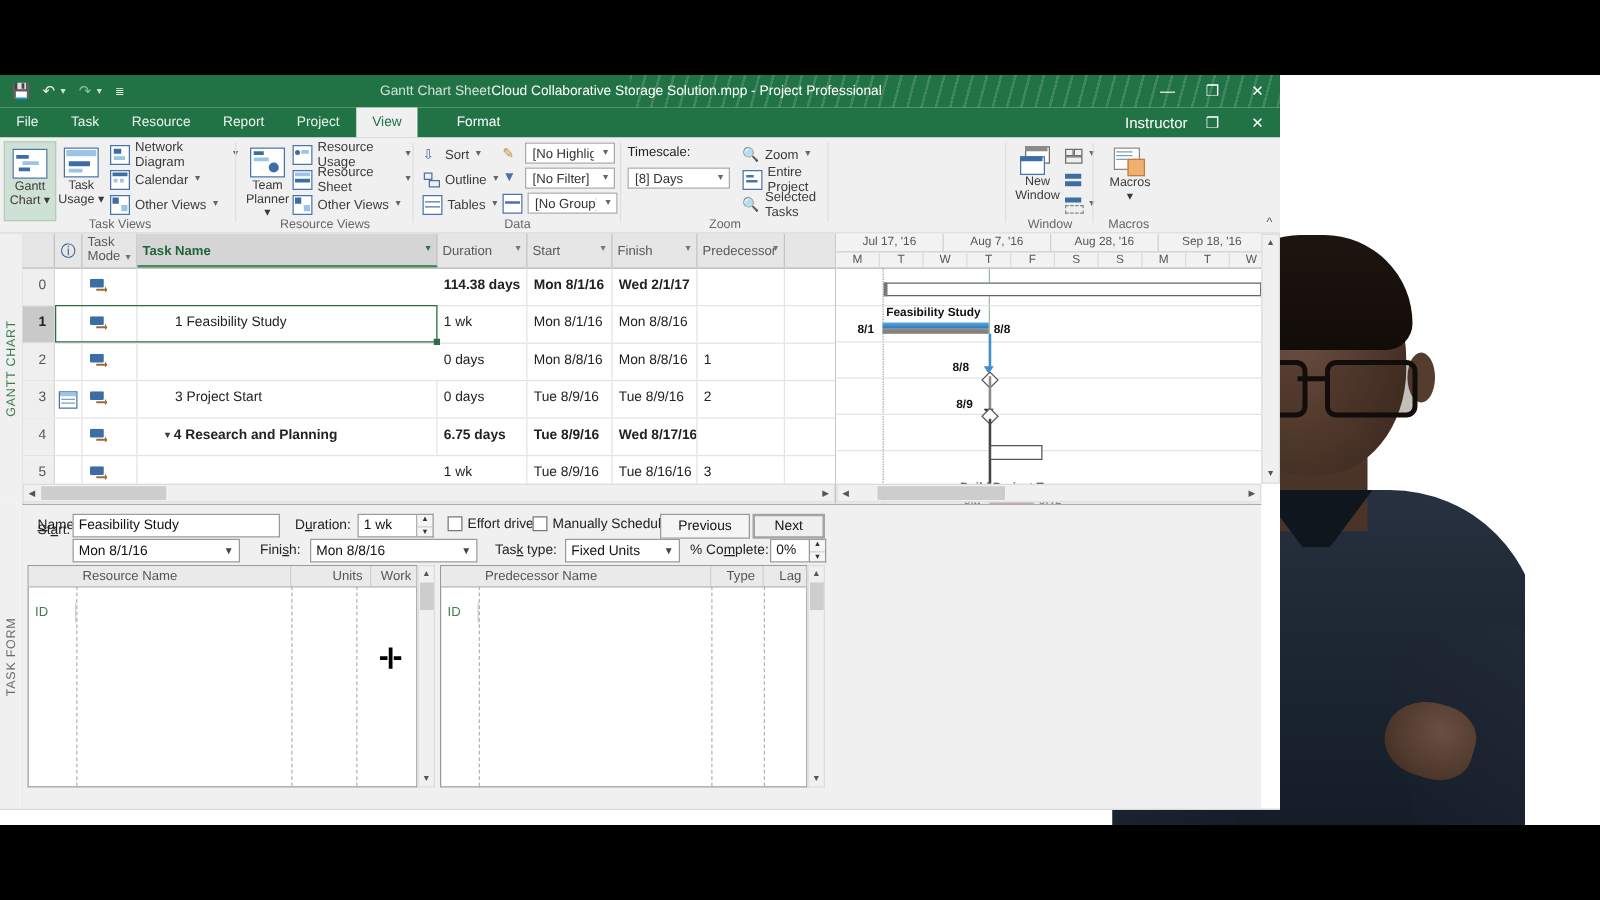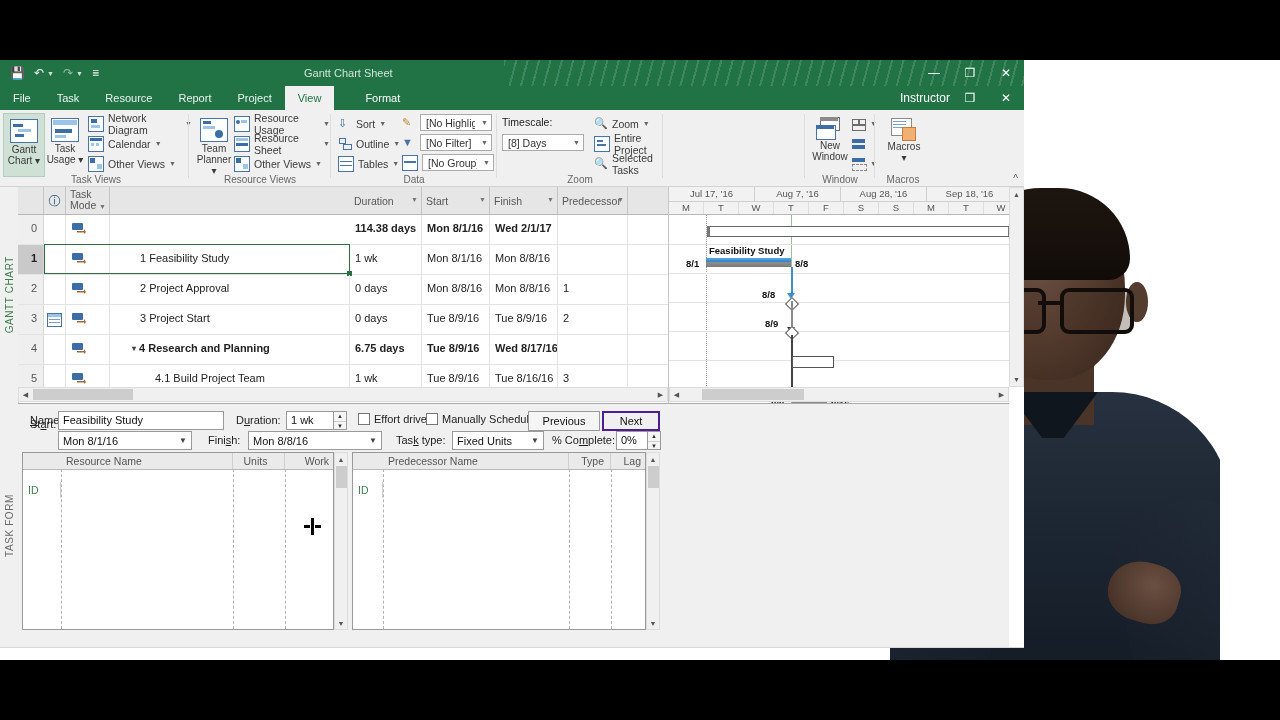--- a/index.html
+++ b/index.html
@@ -151,21 +151,21 @@
   .fi{position:absolute;box-sizing:border-box;border:1px solid #9a9a9a;background:#fff;height:19px;
       font-size:11px;color:#111;padding:2px 4px;overflow:hidden;white-space:nowrap;}
   .fdrop{position:absolute;box-sizing:border-box;border:1px solid #9a9a9a;background:#fff;height:19px;
          font-size:11px;color:#111;padding:2px 4px;display:flex;align-items:center;justify-content:space-between;}
   .fdrop .av{font-size:8px;color:#444;}
   .spin{position:absolute;width:13px;height:19px;border:1px solid #9a9a9a;border-left:none;box-sizing:border-box;background:#f5f5f5;}
   .spin div{height:8.5px;display:flex;align-items:center;justify-content:center;font-size:6px;color:#333;}
   .spin div:first-child{border-bottom:1px solid #cfcfcf;}
   .fbtn{position:absolute;box-sizing:border-box;height:20px;border:1px solid #9a9a9a;background:#f5f5f5;
         font-size:11px;color:#111;display:flex;align-items:center;justify-content:center;}
-  .fbtn.primary{border:2px solid #4c1d95;background:#f0f0f0;}
+  .fbtn.primary{border:2px solid #a3a3a3;background:#f0f0f0;}
   .fchk{position:absolute;font-size:11px;display:flex;align-items:center;gap:4px;color:#222;}
   .ftable{position:absolute;box-sizing:border-box;border:1px solid #9a9a9a;background:#fff;}
   .fth{position:relative;height:16px;background:#eaeaea;border-bottom:1px solid #b9b9b9;}
   .fthc{position:absolute;top:0;height:16px;line-height:16px;font-size:10.5px;color:#555;padding-left:5px;
         box-sizing:border-box;border-right:1px solid #cfcfcf;}
   .fthc.idc{color:#3f7d4e;font-weight:normal;margin-top:29px;}
   .fdash{position:absolute;top:16px;bottom:0;border-left:1px dashed #b4b4b4;}
 
   
   .statusbar{position:relative;height:20px;background:#f0f0f0;border-top:1px solid #d8d8d8;font-size:10.5px;color:#333;}
@@ -208,20 +208,21 @@
       <div class="tb-pattern"></div>
       <div class="qat">
         <span class="qat-ic">💾</span>
         <span class="qat-ic">↶</span>
           <span class="qat-dd">▼</span>
         <span class="qat-ic" style="color:#8fbfa2">↷</span>
           <span class="qat-dd">▼</span>
         <span class="qat-ic" style="font-size:9px">≣</span>
       </div>
       <div class="tb-ctx">Gantt Chart Sheet</div>
+      <div class="tb-title">Cloud Collaborative Storage Solution.mpp - Project Professional</div>
       <div class="tb-btns">
         <div class="tb-btn">—</div>
         <div class="tb-btn">❐</div>
         <div class="tb-btn">✕</div>
       </div>
     </div>
 
     <div class="tabrow">
       <div class="tabs">
         <div class="tab">File</div>
@@ -468,20 +469,23 @@
       </div>
 
       <div class="gridpane">
         <div class="ghead">
           <div class="gh" style="left:0;width:26px"></div>
           <div class="gh" style="left:26px;width:22px;text-align:center;padding-left:0;color:#1f4e79;font-size:12px;padding-top:6px">
             <span>ⓘ</span>
           </div>
           <div class="gh two" style="left:48px;width:44px">
             <span>Task</span><br><span>Mode</span><span class="fdd" style="top:14px">▼</span>
+          </div>
+          <div class="gh sel" style="left:92px;width:240px">
+            <span>Task Name</span><span class="fdd" style="color:#2e6e45">▼</span>
           </div>
           <div class="gh" style="left:332px;width:72px">
             <span>Duration</span><span class="fdd">▼</span>
           </div>
           <div class="gh" style="left:404px;width:68px">
             <span>Start</span><span class="fdd">▼</span>
           </div>
           <div class="gh" style="left:472px;width:68px">
             <span>Finish</span><span class="fdd">▼</span>
           </div>
@@ -532,21 +536,20 @@
             <div class="cell c-id" style="left:0;width:26px">2</div>
             <div class="cell" style="left:26px;width:22px"></div>
             <div class="cell" style="left:48px;width:44px">
               <span class="tmode">
                 <svg width="14" height="11" viewBox="0 0 14 11">
                     <rect x="0" y="0" width="11" height="7" rx="1" fill="#3c6ea5"></rect>
                     <path d="M5 8 L12 8 L12 6 L14 9 L12 11 L12 9.5 L5 9.5 Z" fill="#9a6a3a"></path>
                   </svg>
               </span>
             </div>
-            <div class="cell" style="left:92px;width:240px;padding-left:30px">2 Project Approval</div>
             <div class="cell" style="left:332px;width:72px">0 days</div>
             <div class="cell" style="left:404px;width:68px">Mon 8/8/16</div>
             <div class="cell" style="left:472px;width:68px">Mon 8/8/16</div>
             <div class="cell" style="left:540px;width:70px">1</div>
           </div>
 
           <div class="grow">
             <div class="cell c-id" style="left:0;width:26px">3</div>
             <div class="cell" style="left:26px;width:22px;padding:0">
               <span style="display:block;margin:8px auto 0;width:13px;height:12px;border:1px solid #4a74a8;background:#fff">
@@ -594,21 +597,20 @@
             <div class="cell c-id" style="left:0;width:26px">5</div>
             <div class="cell" style="left:26px;width:22px"></div>
             <div class="cell" style="left:48px;width:44px">
               <span class="tmode">
                 <svg width="14" height="11" viewBox="0 0 14 11">
                     <rect x="0" y="0" width="11" height="7" rx="1" fill="#3c6ea5"></rect>
                     <path d="M5 8 L12 8 L12 6 L14 9 L12 11 L12 9.5 L5 9.5 Z" fill="#9a6a3a"></path>
                   </svg>
               </span>
             </div>
-            <div class="cell" style="left:92px;width:240px;padding-left:45px">4.1 Build Project Team</div>
             <div class="cell" style="left:332px;width:72px">1 wk</div>
             <div class="cell" style="left:404px;width:68px">Tue 8/9/16</div>
             <div class="cell" style="left:472px;width:68px">Tue 8/16/16</div>
             <div class="cell" style="left:540px;width:70px">3</div>
           </div>
         </div>
       </div>
 
       <div class="sb" style="left:18px;top:200px;width:650px;height:15px">
         <div class="ar" style="left:0;top:0;width:13px;height:13px">◀</div>
@@ -735,21 +737,21 @@
         <div class="fi" style="left:598px;top:27px;width:32px">0%</div>
         <div class="spin" style="left:630px;top:27px">
             <div>▲</div>
             <div>▼</div>
           </div>
 
         <div class="ftable" style="left:4px;top:48px;width:312px;height:178px">
           <div class="fth">
             <div class="fthc idc" style="left:0;width:38px">ID</div>
             <div class="fthc" style="left:38px;width:172px">Resource Name</div>
-            <div class="fthc" style="left:210px;width:52px;text-align:center;padding-right:6px;padding-left:0">Units</div>
+            <div class="fthc" style="left:222px;width:52px;text-align:right;padding-right:6px;padding-left:0">Units</div>
             <div class="fthc" style="left:262px;width:50px;text-align:right;padding-right:6px;padding-left:0;border-right:none">Work</div>
           </div>
           <div class="fdash" style="left:38px"></div>
           <div class="fdash" style="left:210px"></div>
           <div class="fdash" style="left:262px"></div>
         </div>
         <div class="sb" style="left:316px;top:48px;width:14px;height:178px">
           <div class="ar" style="left:0;top:0;width:12px;height:12px">▲</div>
           <div class="thumb" style="left:1px;top:13px;width:11px;height:22px"></div>
           <div class="ar" style="left:0;bottom:0;width:12px;height:12px">▼</div>

